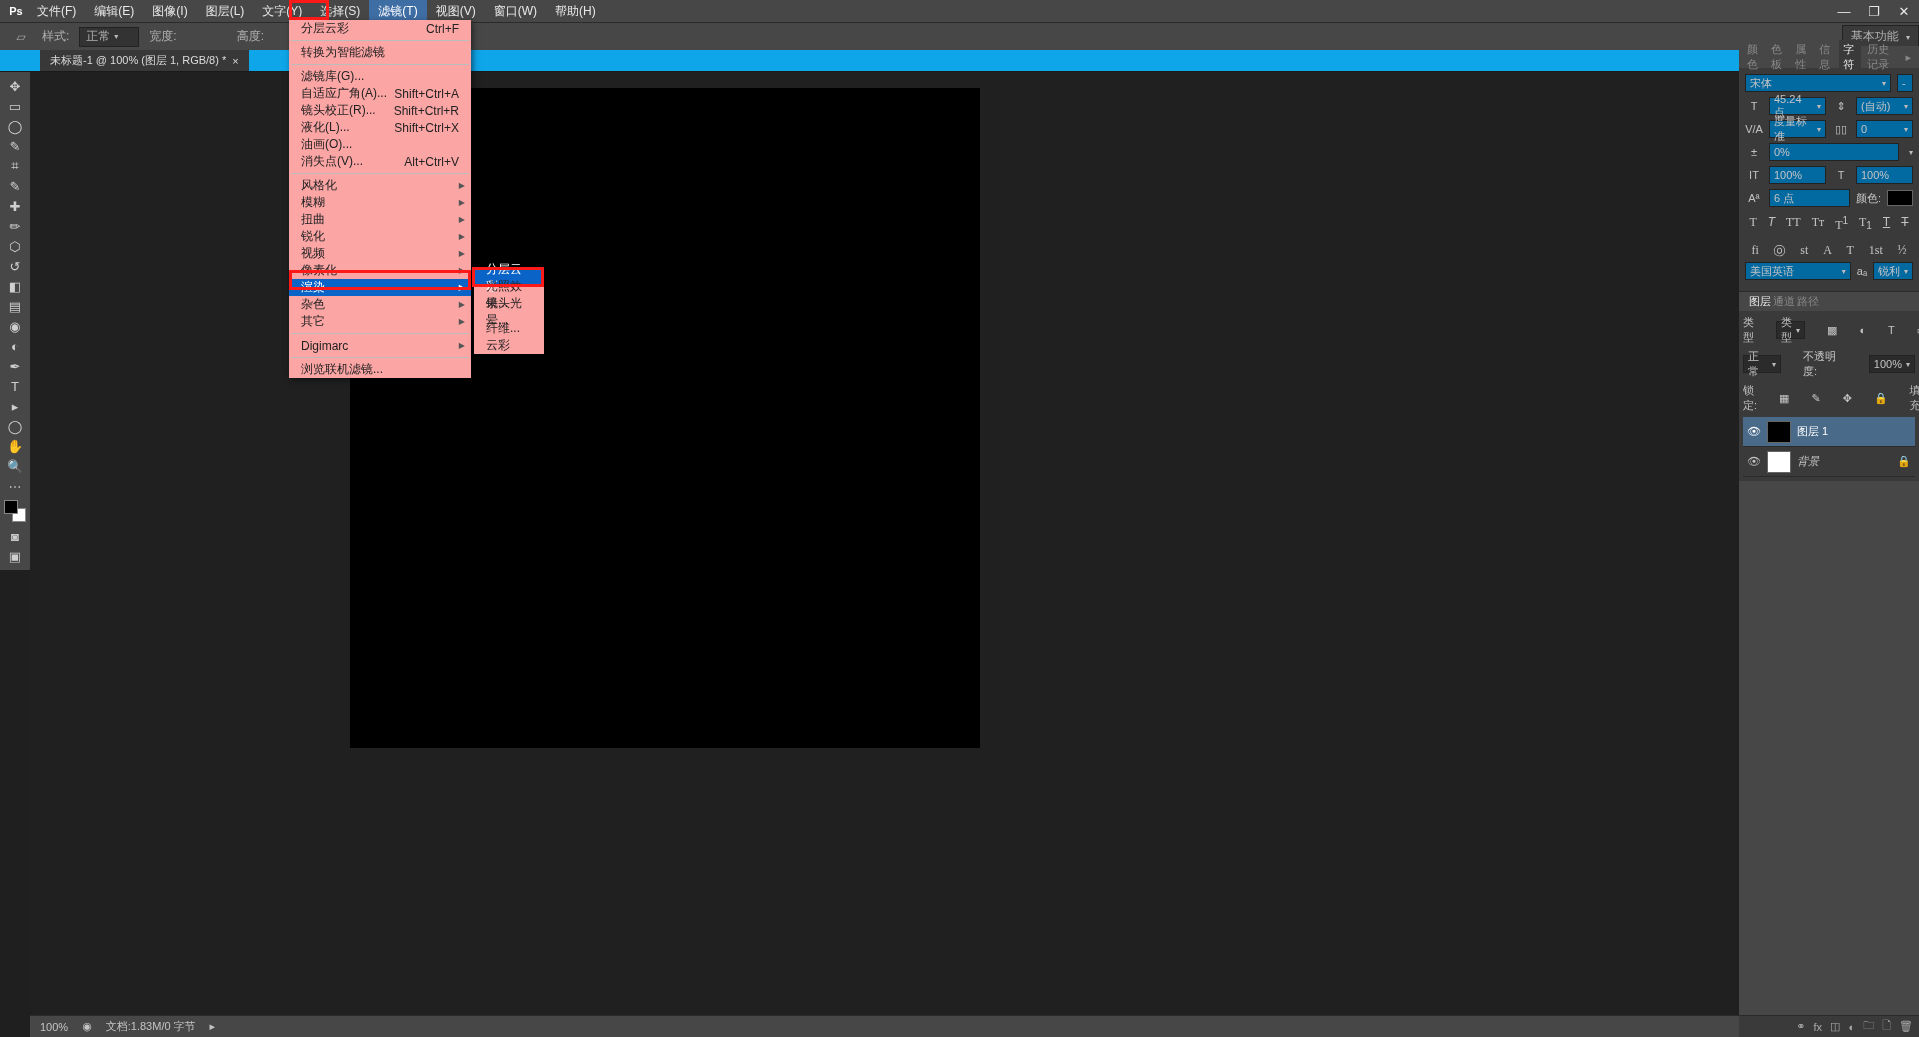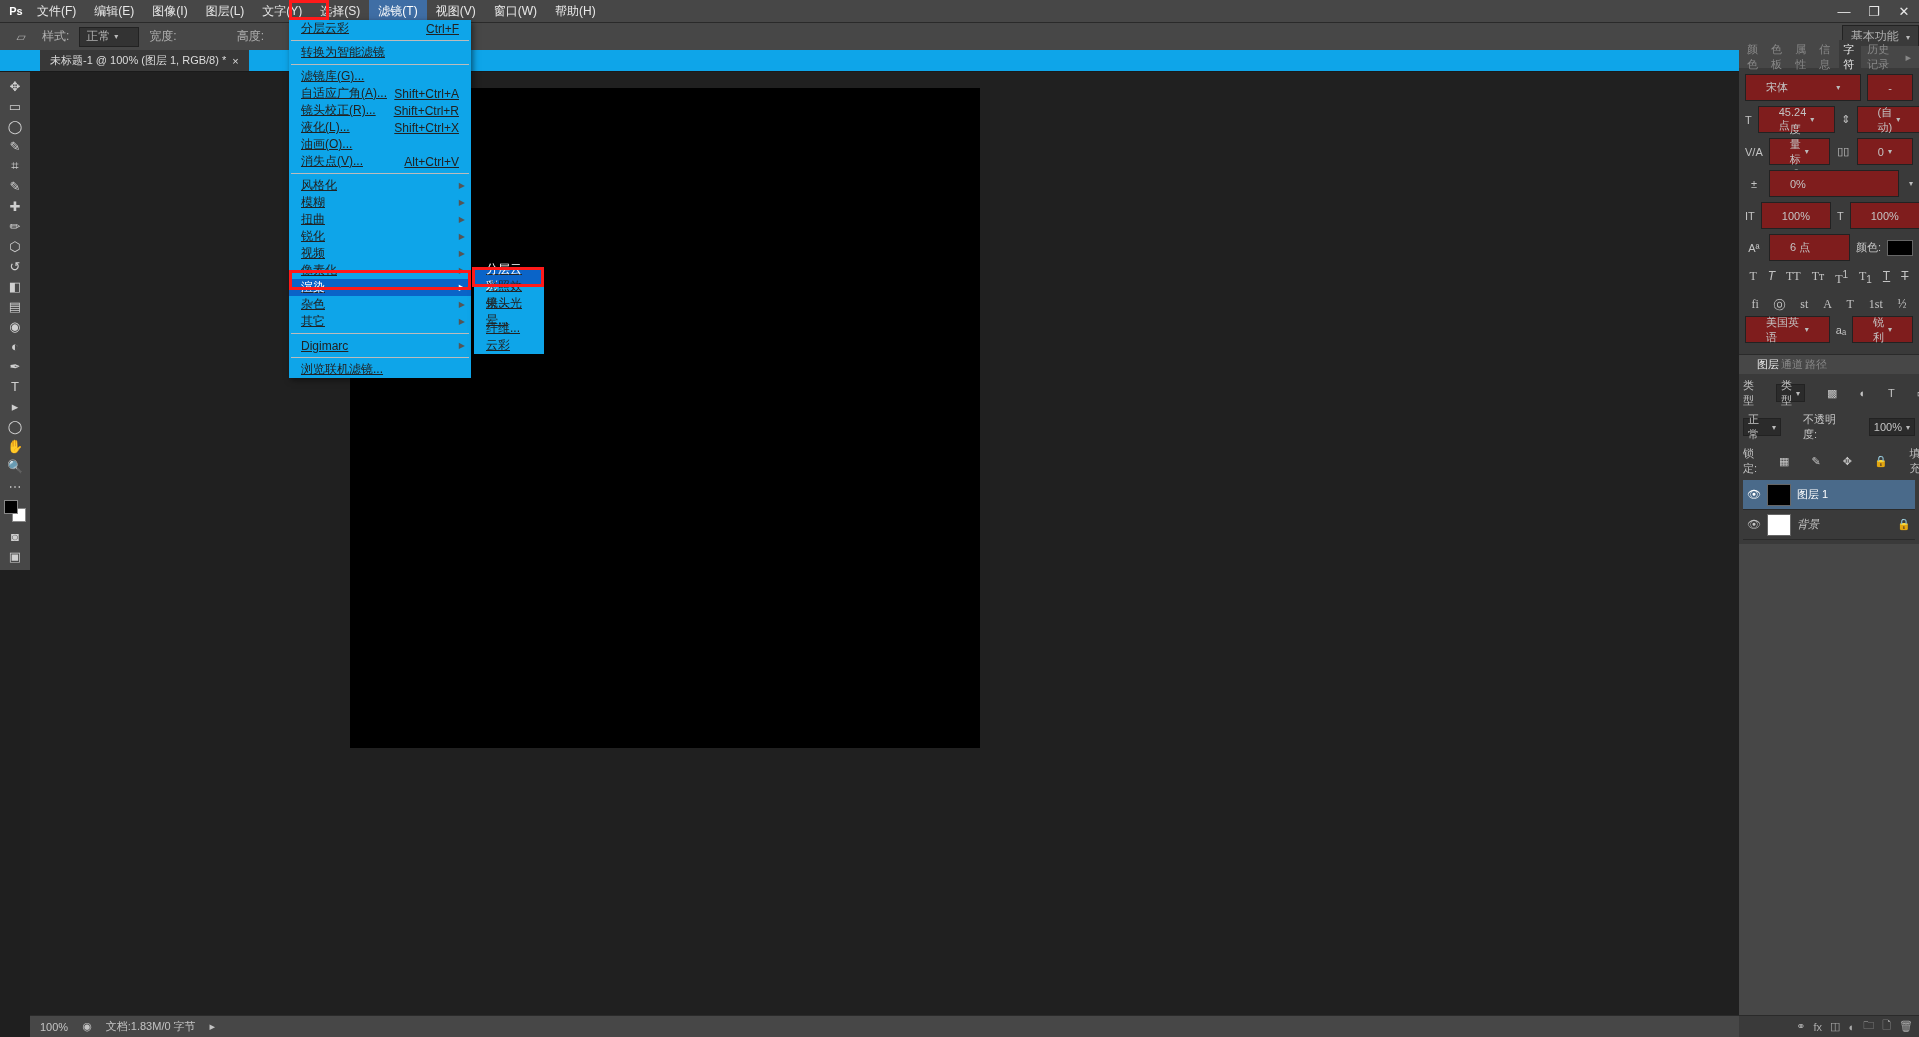--- a/index.html
+++ b/index.html
@@ -36,44 +36,44 @@
 .canvas-area { position: absolute; left: 30px; top: 72px; right: 180px; bottom: 22px; background: #202020; overflow: hidden; }
 .canvas-area .artwork { position: absolute; left: 320px; top: 16px; width: 630px; height: 660px; background: #000; }
 
 
 .right-side { position: absolute; right: 0; top: 46px; width: 180px; bottom: 0; background: #474747; }
 .right-top-tabs { height: 22px; display: flex; align-items: center; gap: 2px; padding: 0 4px; font-size: 11px; color: #888; }
 .right-top-tabs span { padding: 2px 4px; }
 .right-top-tabs .active { color: #eaeaea; background: #3a3a3a; }
 .char-panel { background: #3a3a3a; padding: 6px; font-size: 11px; color: #c4c4c4; }
 .char-panel .row { display: flex; align-items: center; gap: 6px; margin-bottom: 5px; }
-.char-panel .row .field { background: #7f1d1d; border: 1px solid #222; padding: 1px 20px; flex: 1; height: 27px; display: flex; align-items: center; justify-content: space-between; }
+.char-panel .row .field { background: #0369a1; border: 1px solid #222; padding: 1px 4px; flex: 1; height: 18px; display: flex; align-items: center; justify-content: space-between; }
 .char-panel .row .label-ic { width: 18px; text-align: center; }
 .char-panel .style-btns { display: flex; gap: 2px; margin-top: 6px; justify-content: space-around; }
 .char-panel .style-btns span { padding: 2px 4px; font-size: 12px; font-family: serif; }
 
-.layers-tabs { height: 20px; display: flex; align-items: center; gap: 2px; padding: 0 18px; font-size: 11px; color: #888; border-top: 1px solid #2a2a2a; }
+.layers-tabs { height: 20px; display: flex; align-items: center; gap: 2px; padding: 0 10px; font-size: 11px; color: #888; border-top: 1px solid #2a2a2a; }
 .layers-tabs .active { color: #eaeaea; }
 .layers-panel { background: #3a3a3a; padding: 4px; font-size: 11px; }
 .layers-panel .row { display: flex; align-items: center; gap: 22px; margin-bottom: 4px; }
 .layers-panel .row .field { background: #2b2b2b; border: 1px solid #222; padding: 1px 4px; height: 18px; display: flex; align-items: center; }
 .layers-panel .layer { display: flex; align-items: center; height: 30px; gap: 6px; padding: 2px 4px; border-bottom: 1px solid #2a2a2a; }
 .layers-panel .layer.sel { background: #4a6a8a; color: #fff; }
 .layers-panel .layer .eye { width: 14px; }
 .layers-panel .layer .thumb { width: 24px; height: 22px; border: 1px solid #666; }
 .layers-panel .layer .thumb.black { background: #000; }
 .layers-panel .layer .thumb.white { background: #fff; }
 .layers-panel .layer .lock { margin-left: auto; }
 .layers-footer { position: absolute; bottom: 0; left: 0; right: 0; height: 22px; background: #3a3a3a; border-top: 1px solid #2a2a2a; display: flex; align-items: center; justify-content: flex-end; gap: 8px; padding: 0 6px; color: #aaa; }
 
 
 .status-bar { position: absolute; left: 30px; bottom: 0; right: 180px; height: 22px; background: #474747; display: flex; align-items: center; padding: 0 10px; gap: 14px; color: #c4c4c4; font-size: 11px; border-top: 1px solid #2a2a2a; }
 
 
-.dd-menu { position: absolute; background: #0ea5e9; color: #222; font-size: 12px; box-shadow: 2px 2px 6px rgba(0,0,0,.5); text-decoration: underline; }
+.dd-menu { position: absolute; background: #fca5a5; color: #222; font-size: 12px; box-shadow: 2px 2px 6px rgba(0,0,0,.5); }
 .dd1 { left: 289px; top: 20px; width: 182px; }
 .dd2 { left: 474px; top: 269px; width: 70px; }
 .dd-menu .item { height: 17px; padding: 0 12px; display: flex; align-items: center; justify-content: space-between; position: relative; }
 .dd-menu .item.sub::after { content: "▶"; font-size: 8px; position: absolute; right: 6px; color: #555; }
 .dd-menu .item.hl { background: #0a64c8; color: #fff; }
 .dd-menu .item.hl.sub::after { color: #fff; }
 .dd-menu .sep { height: 1px; background: #bcbcbc; margin: 3px 2px; }
 
 
 .red-box { position: absolute; border: 3px solid #ff1a1a; pointer-events: none; }

